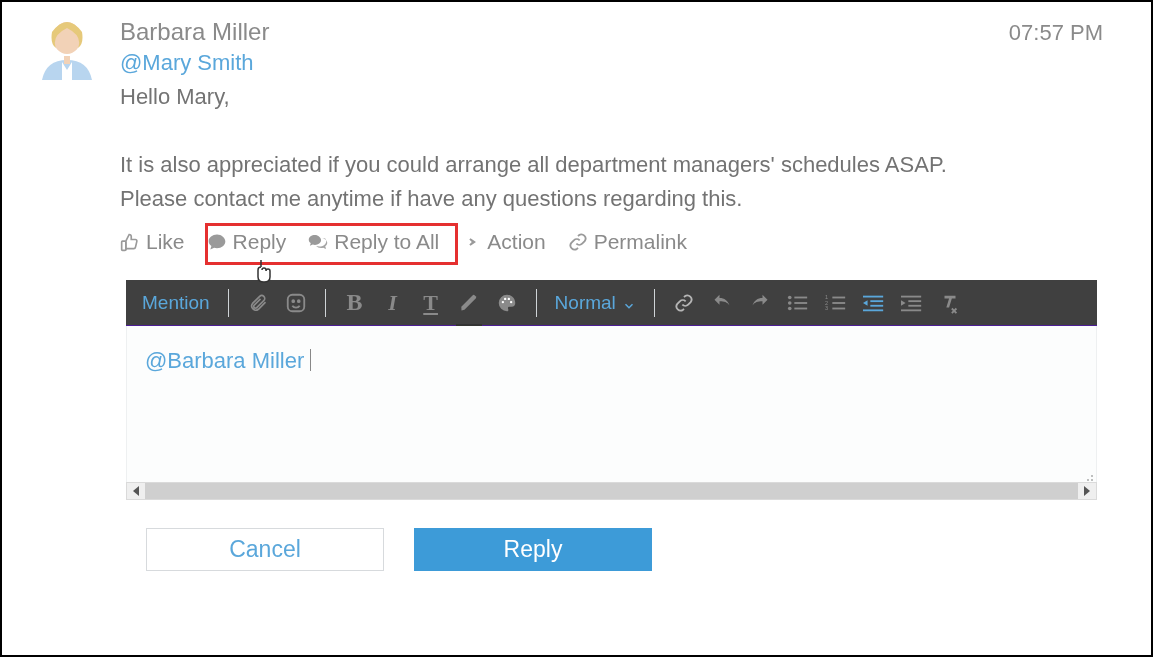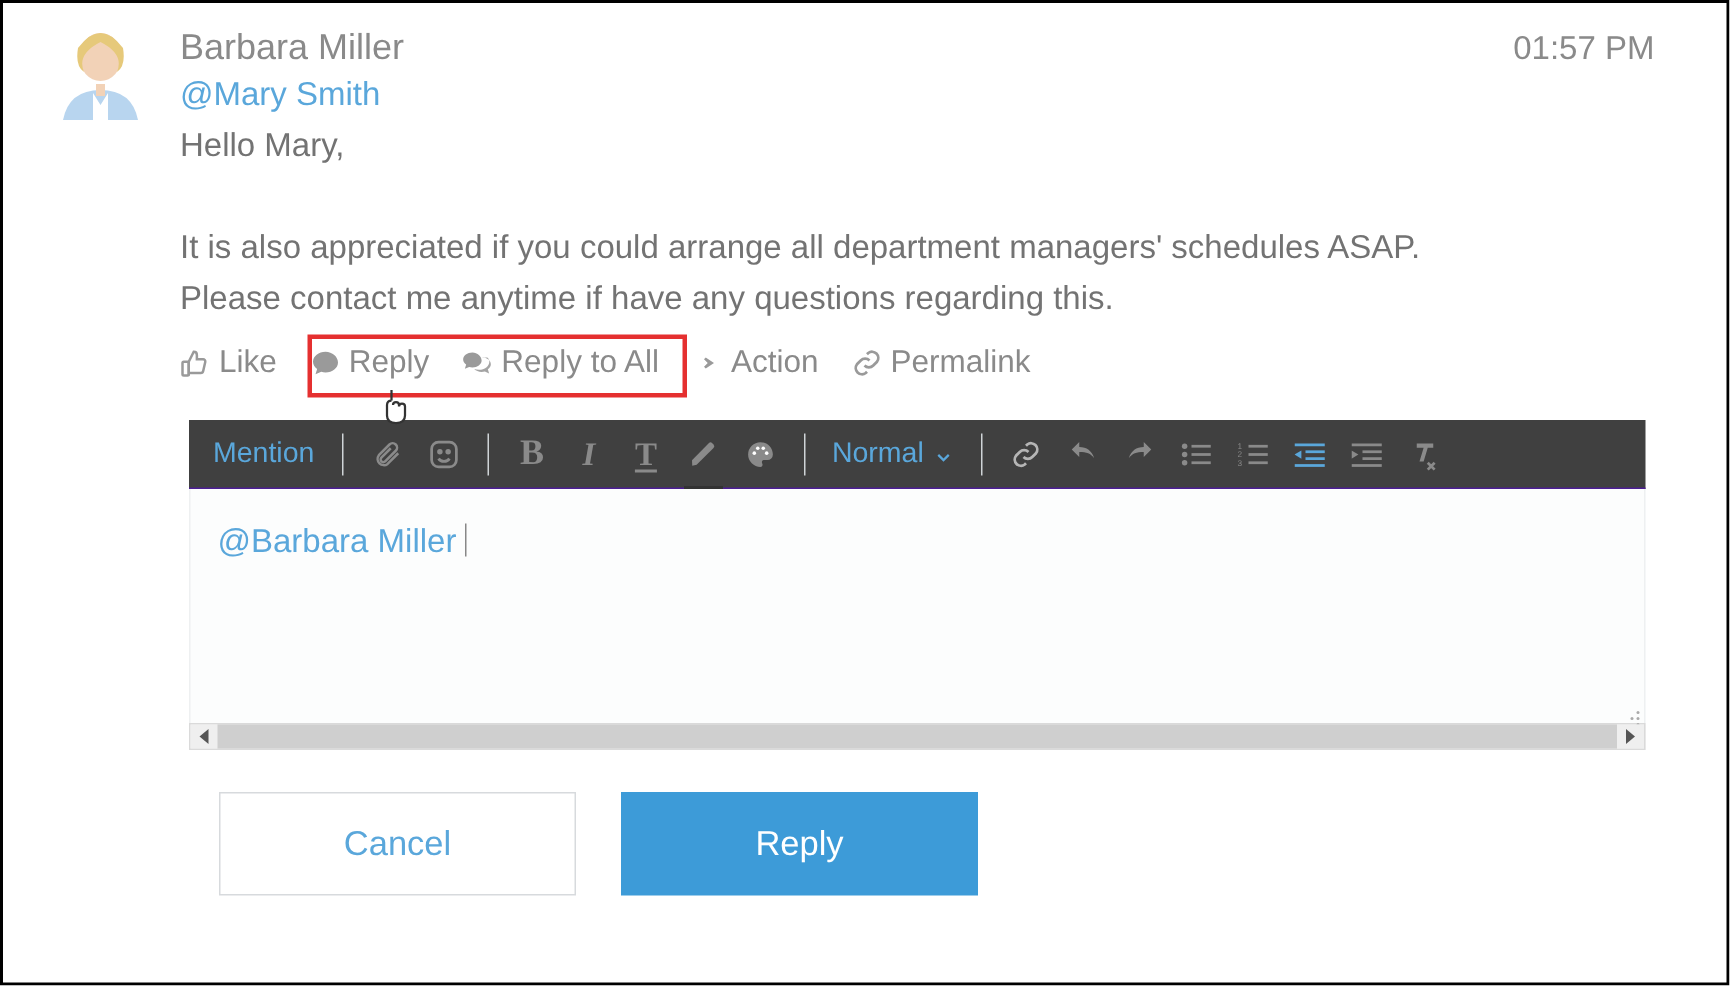--- a/index.html
+++ b/index.html
@@ -199,21 +199,21 @@
     background: #cfcfcf;
   }
 
   .button-row {
     display: flex;
     gap: 30px;
     margin-top: 28px;
     margin-left: 20px;
   }
   .btn {
-    width: 238px; height: 69px;
+    width: 238px; height: 43px;
     display: inline-flex;
     align-items: center; justify-content: center;
     font-size: 23px;
     cursor: pointer;
     font-weight: 300;
   }
   .btn.cancel {
     border: 1px solid #d7dadd;
     background: #fff;
     color: #5aa7db;
@@ -242,21 +242,21 @@
           <path d="M16 14 Q31 -6 46 14 Q48 26 42 30 Q47 18 31 10 Q15 18 20 30 Q14 26 16 14 Z" fill="#e6c97a"></path>
           <path d="M6 62 Q10 42 31 42 Q52 42 56 62 Z" fill="#b8d5ef"></path>
           <path d="M26 44 L31 52 L36 44 L36 62 L26 62 Z" fill="#ffffff"></path>
           <rect x="28" y="38" width="6" height="8" fill="#f2d2b7"></rect>
         </g>
       </svg>
     </div>
     <div class="post-body">
       <div class="top-row">
         <div class="author">Barbara Miller</div>
-        <div class="timestamp">01:57 PM</div>
+        <div class="timestamp">07:57 PM</div>
       </div>
       <div class="mention-line">@Mary Smith</div>
       <div class="message">
         <p>Hello Mary,</p>
         <div class="gap"></div>
         <p>It is also appreciated if you could arrange all department managers' schedules ASAP.</p>
         <p>Please contact me anytime if have any questions regarding this.</p>
       </div>
 
       <div class="action-row">

